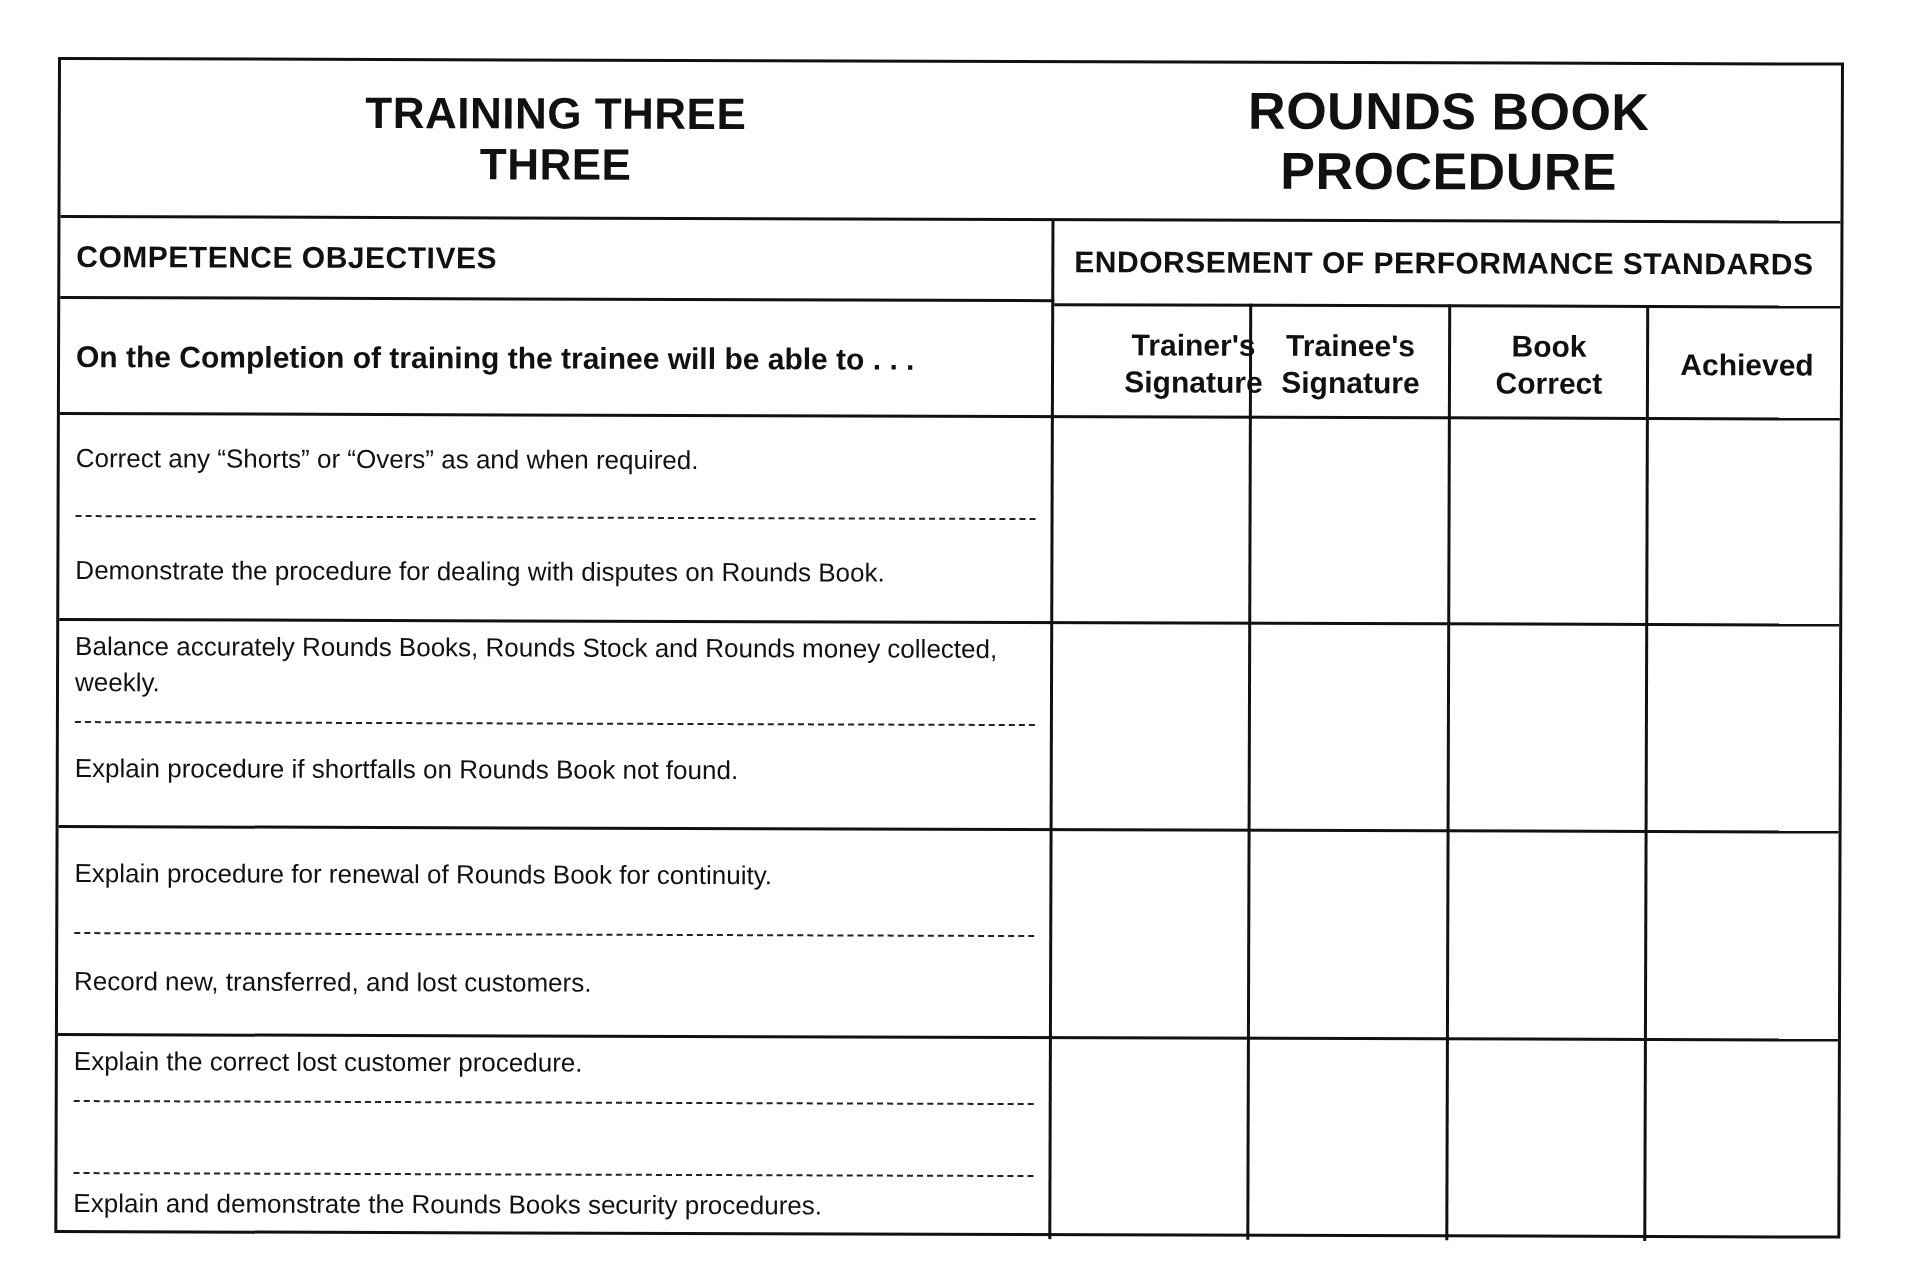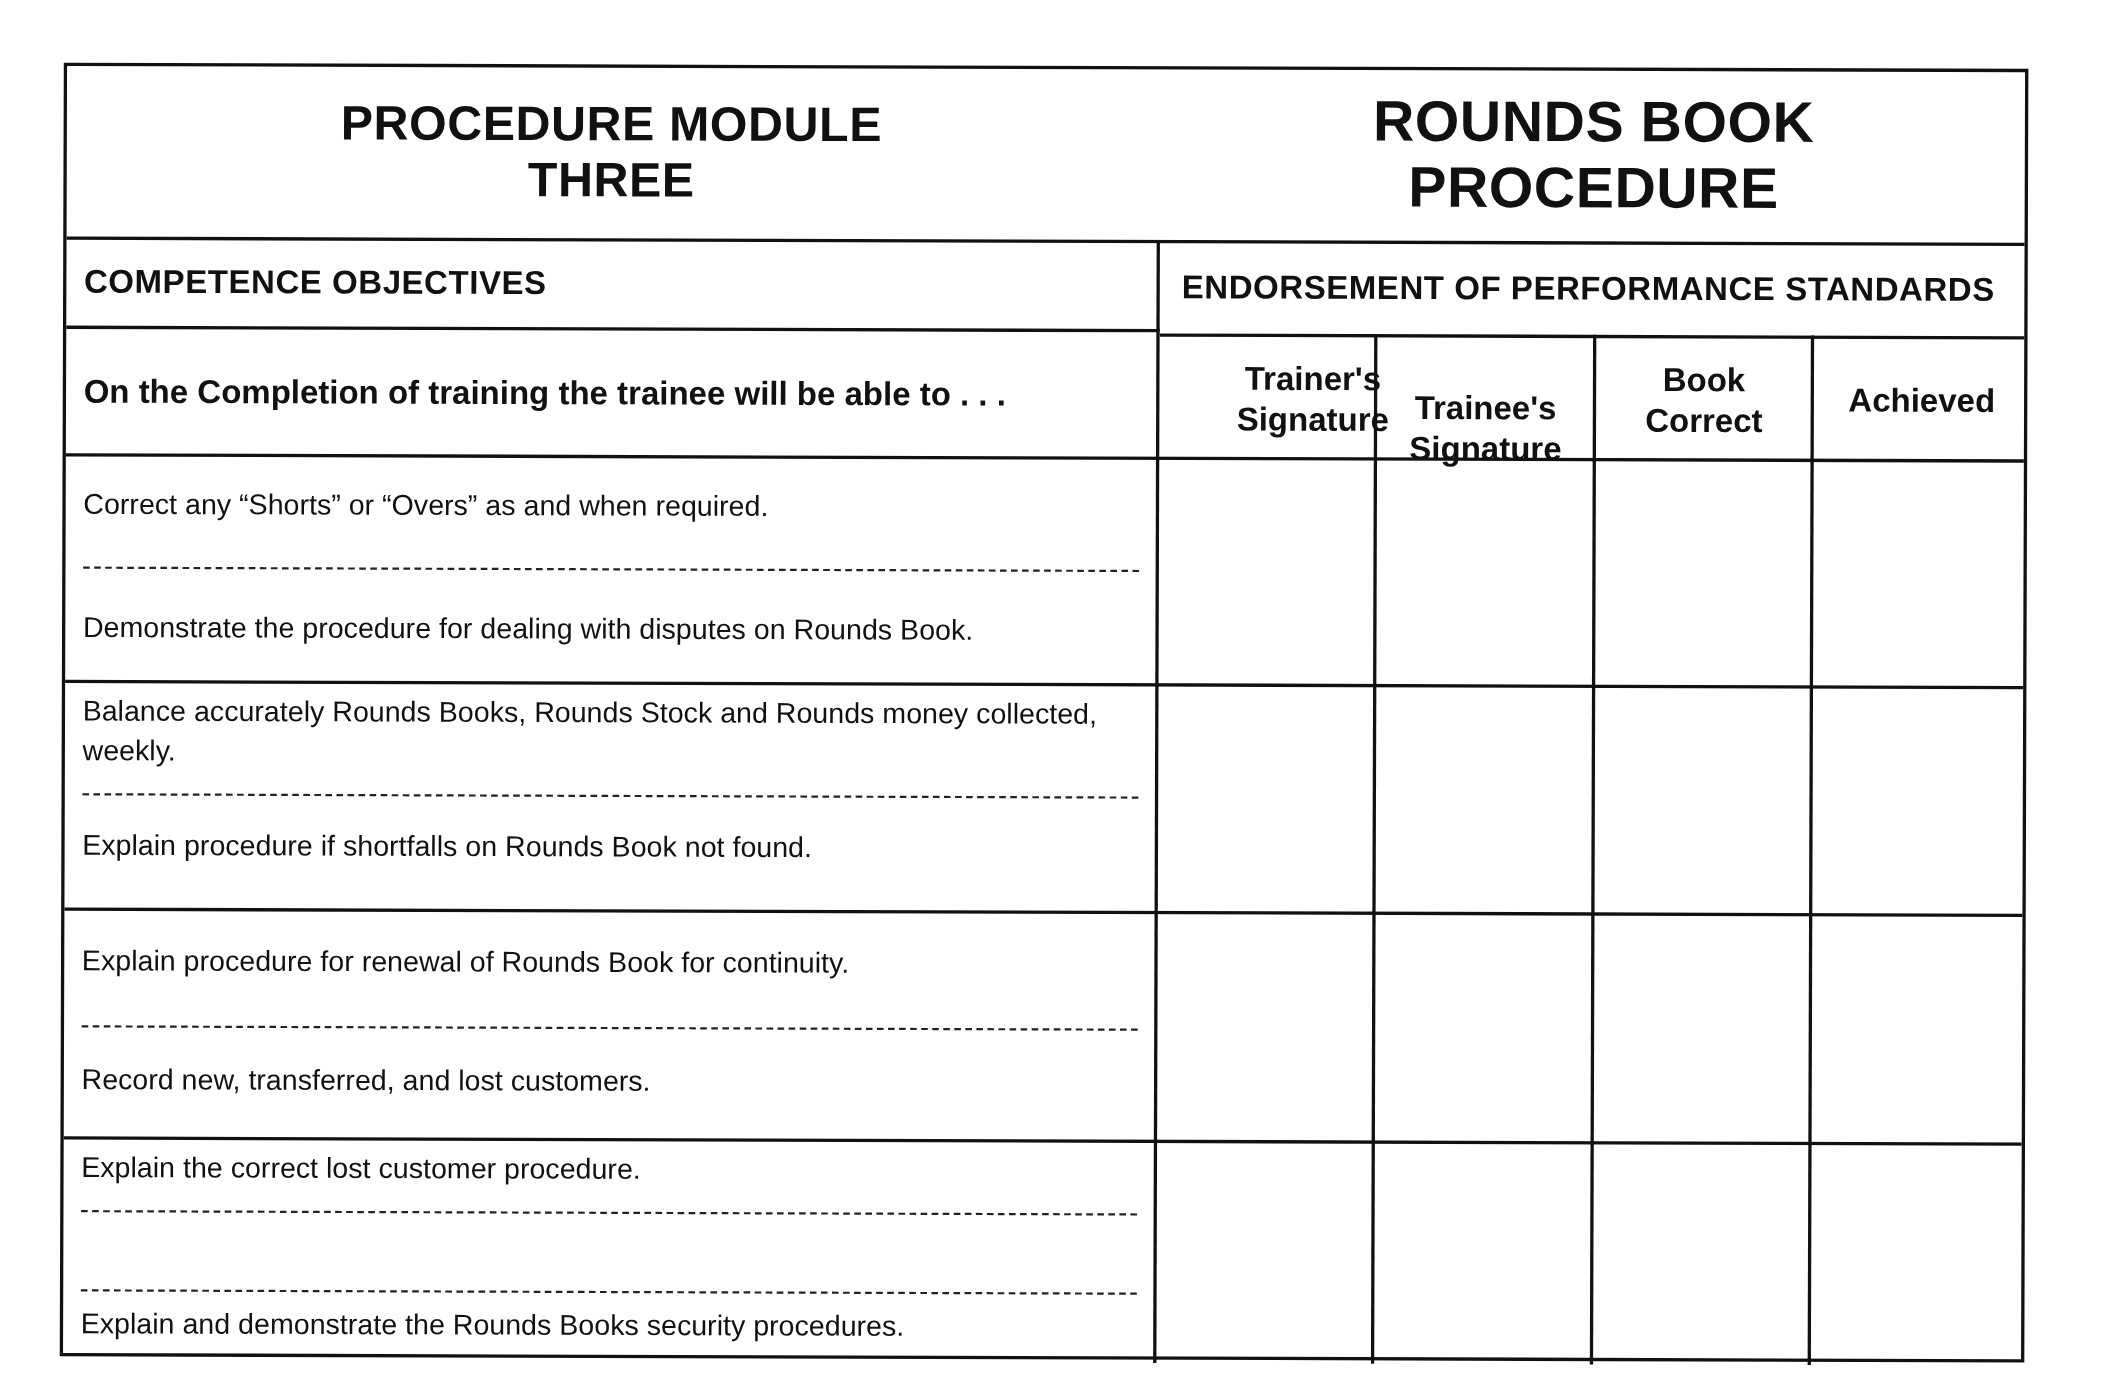--- a/index.html
+++ b/index.html
@@ -43,21 +43,21 @@
     }
     .cells { position: absolute; left: 994px; right: 0; }
   </style>
 </head>
 <body>
 
 <div class="form">
 
   <div class="title-left">
     <div>
-      <div>PROCEDURE MODULE</div>
+      <div>TRAINING THREE</div>
       <div>THREE</div>
     </div>
   </div>
   <div class="title-right">
     <div>
       <div>ROUNDS BOOK</div>
       <div>PROCEDURE</div>
     </div>
   </div>
   <div class="hline" style="top:155px"></div>
@@ -70,21 +70,21 @@
 
   <div class="intro" style="left:16px; top:239px; height:116px; width:970px;">On the Completion of training the trainee will be able to . . .</div>
 
   <div class="cells" style="top:243px; height:114px;">
     <div class="col-header" style="left:0; width:191px;padding-left:44px;">
       <div>
           <div>Trainer's</div>
           <div>Signature</div>
         </div>
     </div>
-    <div class="col-header" style="left:197px; width:199px;margin-top:26px;">
+    <div class="col-header" style="left:197px; width:199px;">
       <div>
           <div>Trainee's</div>
           <div>Signature</div>
         </div>
     </div>
     <div class="col-header" style="left:396px; width:198px;">
       <div>
           <div>Book</div>
           <div>Correct</div>
         </div>

